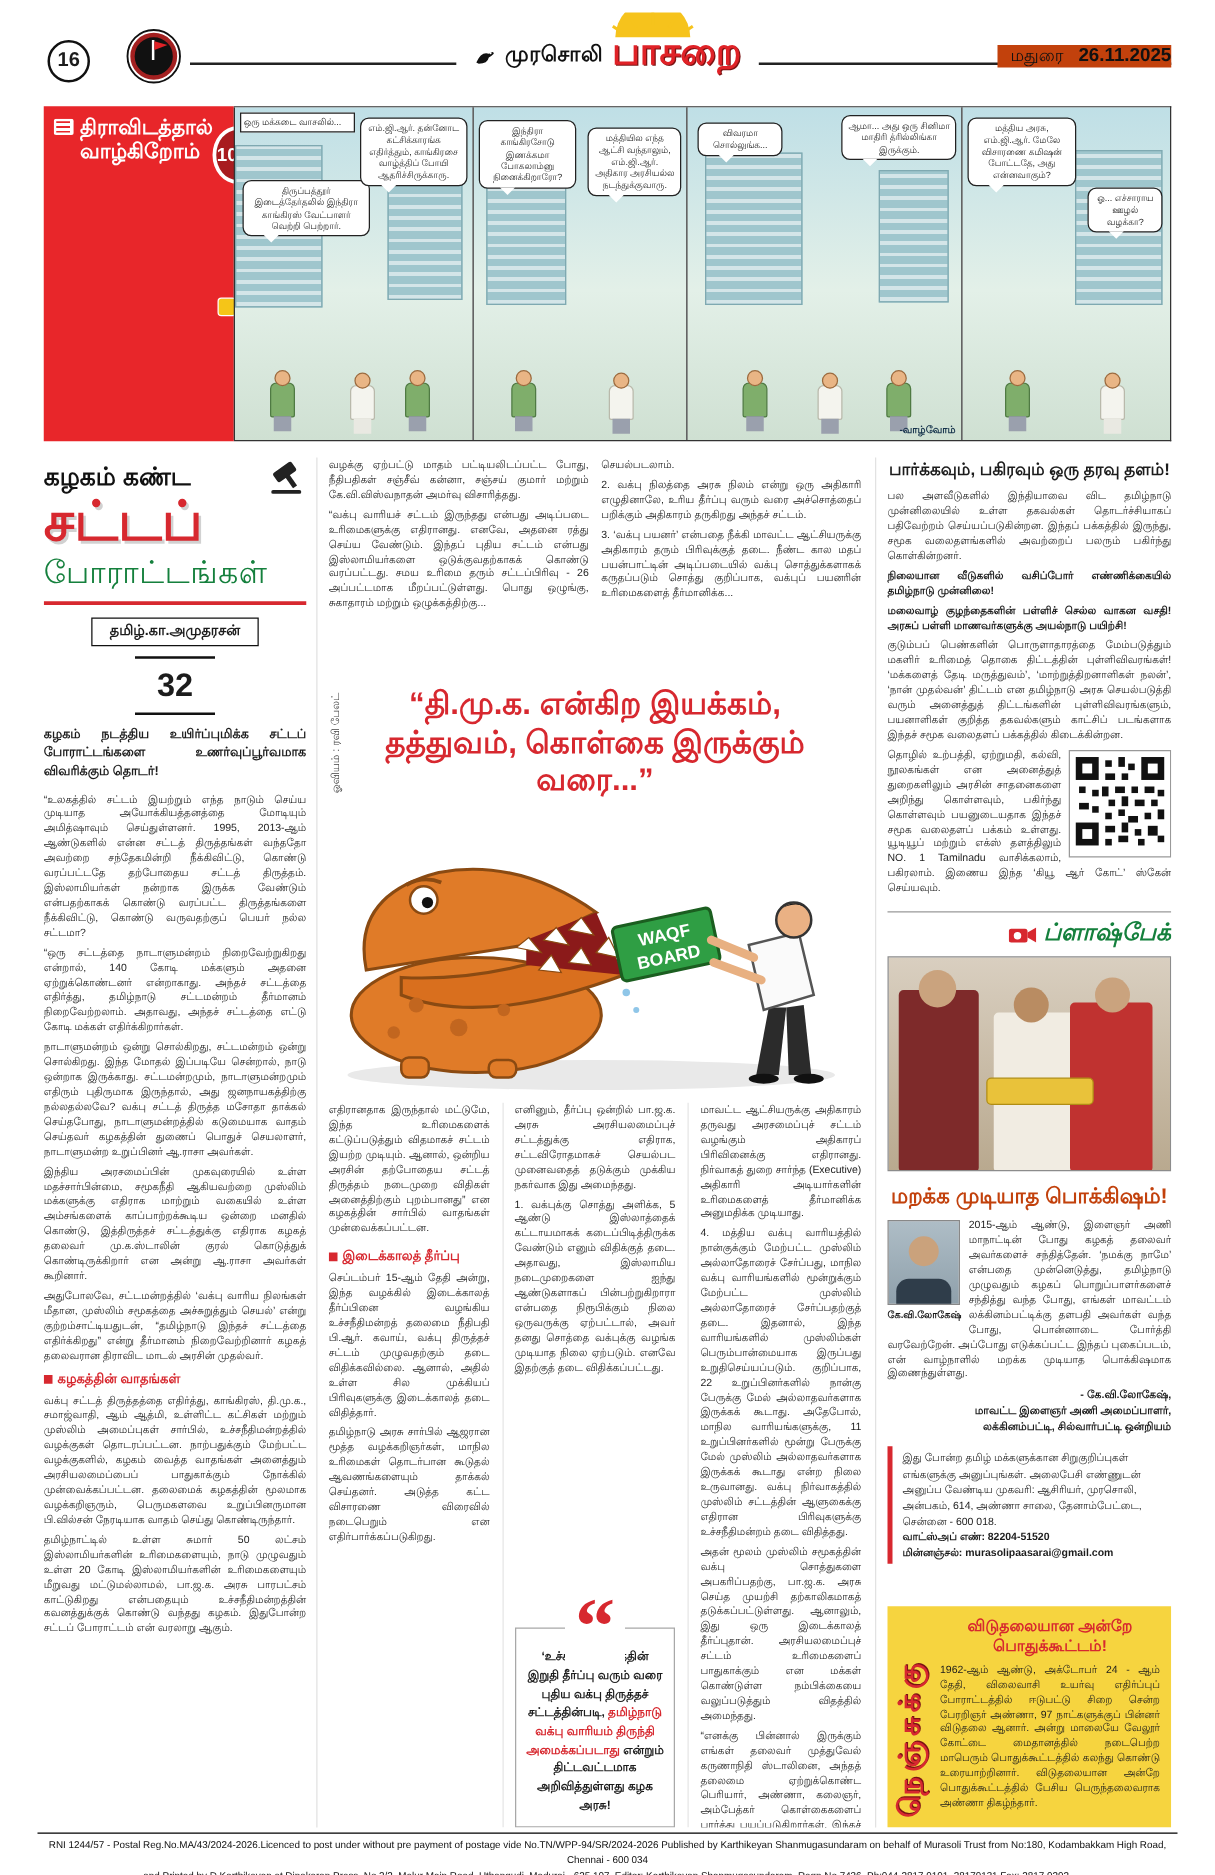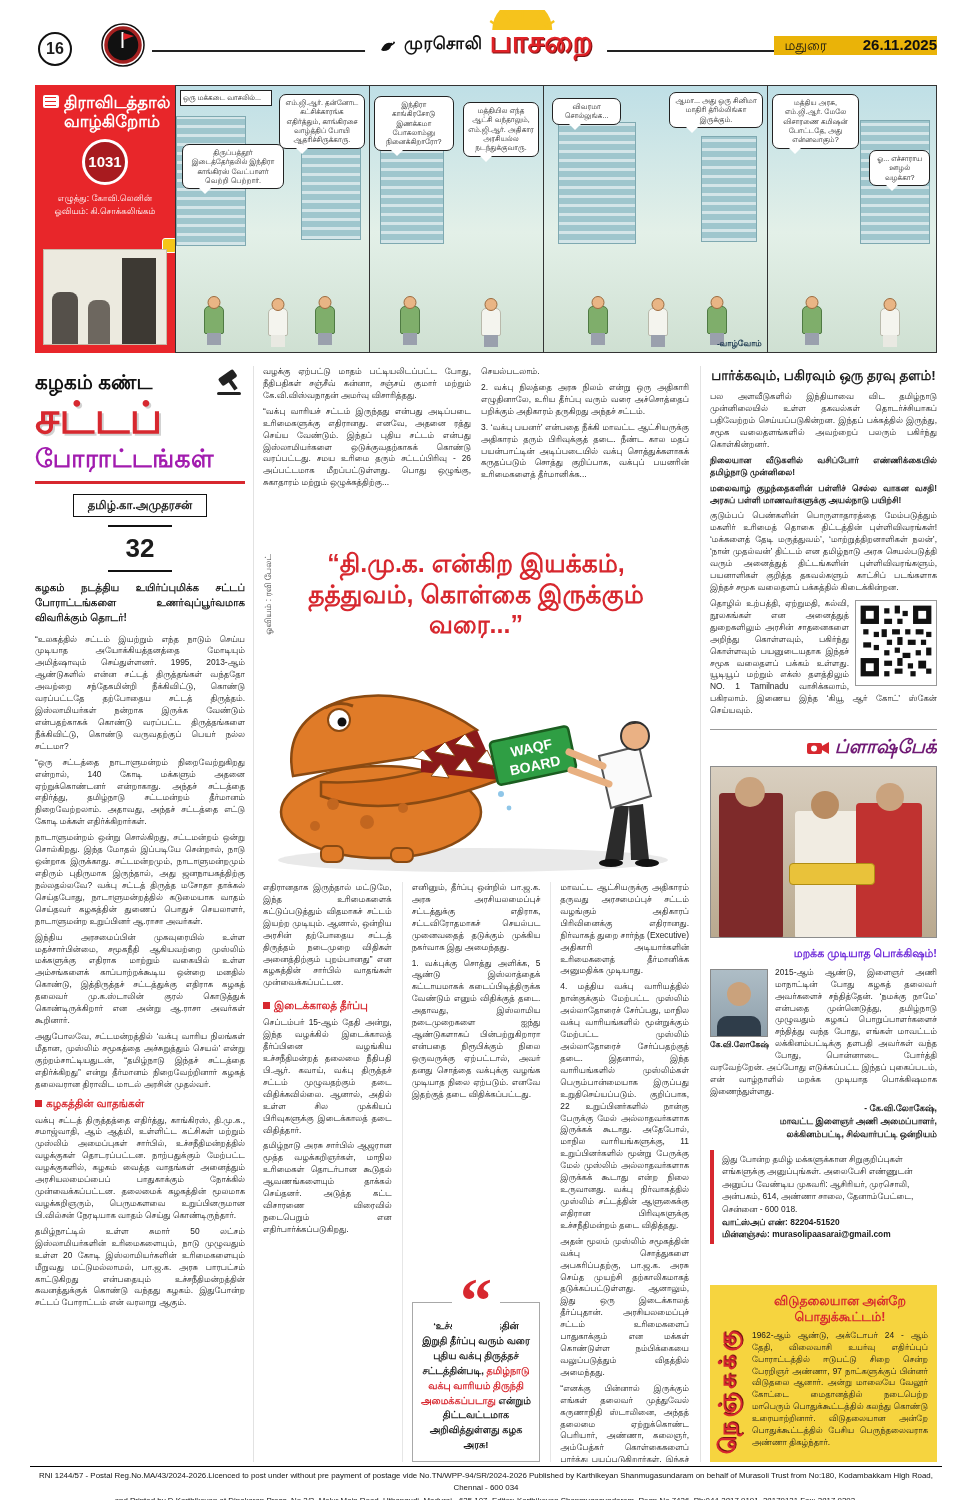--- a/index.html
+++ b/index.html
@@ -10,27 +10,27 @@
   
   .page-circle{position:absolute;left:38px;top:32px;width:34px;height:34px;border:2.5px solid #111;border-radius:50%;
     display:flex;align-items:center;justify-content:center;font-weight:800;font-size:16px;background:#fff;z-index:3}
   .party-logo{position:absolute;left:94px;top:22px;z-index:3;background:#fff;padding:0 6px}
   .head-rule{position:absolute;left:150px;right:35px;top:50px;height:2px;background:#222}
   .masthead{position:absolute;left:50%;top:14px;transform:translateX(-50%);background:#fff;padding:14px 14px 0 14px;
     display:flex;align-items:flex-end;gap:7px;z-index:2;white-space:nowrap}
   .mh-sun{position:absolute;top:-4px;left:56%;transform:translateX(-20%)}
   .mh-small{font-size:17px;font-weight:800;color:#111;letter-spacing:.5px}
   .mh-main{font-size:30px;font-weight:800;color:#e02227;line-height:.9;text-shadow:1px 1px 0 #7a1313}
-  .edition-date{position:absolute;right:35px;top:36px;background:#eab308;z-index:2;display:flex;gap:36px;align-items:baseline;padding-left:10px}
+  .edition-date{position:absolute;right:35px;top:36px;background:#c2410c;z-index:2;display:flex;gap:12px;align-items:baseline;padding-left:10px}
   .ed{font-size:13.5px;color:#111}
   .dt{font-size:15px;font-weight:800;color:#111}
 
   
   .comic-row{position:absolute;left:35px;top:85px;width:902px;height:268px;display:flex}
-  .c-title{width:140px;background:#e8262a;color:#fff;padding:8px 8px 8px;display:flex;flex-direction:column;position:relative}
+  .c-title{width:152px;background:#e8262a;color:#fff;padding:8px 8px 8px;display:flex;flex-direction:row;position:relative}
   .c-trow{display:flex;gap:5px;align-items:flex-start}
   .c-ico{width:16px;height:13px;background:#fff;border-radius:2px;flex:0 0 auto;margin-top:2px;
     background-image:repeating-linear-gradient(0deg,#e8262a 0 1px,transparent 1px 4px);background-size:70% 70%;background-position:center;background-repeat:no-repeat}
   .c-t1{font-size:16.5px;font-weight:800;line-height:1.15}
   .c-ep{width:46px;height:46px;border-radius:50%;background:#a81b1f;border:3px solid #fff;color:#fff;font-weight:800;font-size:15px;
     display:flex;align-items:center;justify-content:center;margin:8px auto 7px}
   .c-credits{font-size:8.6px;text-align:center;line-height:1.55}
   .c-art{margin-top:auto;height:96px;background:#eceadf;border:1px solid #c9b9a8;position:relative;overflow:hidden}
   .sil{position:absolute;background:#55504a}
   .c-badge{position:absolute;right:-2px;bottom:100px;width:15px;height:15px;background:#f5c518;border:1.5px solid #fff;border-radius:3px}
@@ -56,21 +56,21 @@
   .bt p{margin-bottom:4px}
   .bold{font-weight:800}
   .subhead-red{color:#d7282f;font-weight:800;font-size:10.5px;margin:5px 0 4px;display:flex;align-items:center;gap:4px}
   .subhead-red::before{content:"";width:7px;height:7px;background:#d7282f;display:inline-block;flex:0 0 auto}
 
   
   .lead{position:absolute;left:35px;top:366px;width:219px;height:1096px;overflow:hidden;border-right:1px solid #e2e2e2;padding-right:8px}
   .kicker{display:flex;justify-content:space-between;align-items:flex-end}
   .kicker-txt{font-size:20px;font-weight:800;color:#111}
   .t1{font-size:44px;font-weight:800;color:#d7282f;line-height:1.02;text-shadow:2px 2px 0 rgba(0,0,0,.18)}
-  .t2{font-size:25px;font-weight:700;color:#a21caf;border-bottom:3px solid #d7282f;padding-bottom:5px;letter-spacing:.5px}
+  .t2{font-size:25px;font-weight:400;color:#15803d;border-bottom:3px solid #d7282f;padding-bottom:5px;letter-spacing:.5px}
   .author-box{width:fit-content;margin:10px auto 0;border:1.5px solid #111;padding:2px 14px;font-weight:800;font-size:11.5px}
   .ep-num{width:64px;margin:8px auto;text-align:center;font-size:26px;font-weight:800;
     border-top:2px solid #111;border-bottom:2px solid #111;padding:3px 0}
   .standfirst{font-weight:700;font-size:10.2px;line-height:1.5;text-align:justify;margin:4px 0 8px}
 
   
   .center-top{position:absolute;left:263px;top:366px;width:426px;height:172px;display:flex;gap:10px;overflow:hidden}
   .center-top .col{flex:1}
   .pq{position:absolute;left:263px;top:540px;width:426px;height:102px;text-align:center;padding:8px 26px 0}
   .pq-text{color:#d7282f;font-weight:800;font-size:25px;line-height:1.22}
@@ -83,24 +83,24 @@
   .qbox::before{content:"\201C";position:absolute;top:-34px;left:50%;transform:translateX(-50%);font-size:64px;color:#d7282f;
     font-family:"Liberation Serif","DejaVu Serif",serif;background:#fff;padding:0 8px;line-height:1}
   .qred{color:#d7282f}
 
   
   .rail{position:absolute;left:700px;top:366px;width:237px;height:1096px;display:flex;flex-direction:column;overflow:hidden;
     border-left:1px solid #e2e2e2;padding-left:9px}
   .da-title{font-size:13.5px;font-weight:800;text-align:center;margin-bottom:6px}
   .qr-wrap{float:right;width:82px;margin:2px 0 3px 6px;border:1px solid #999;padding:2px;background:#fff}
   .rail-rule{border-top:1px solid #999;margin:8px 0 4px}
-  .flash{display:flex;justify-content:flex-end;align-items:center;gap:6px;color:#701a75;font-weight:800;font-style:italic;font-size:19px;margin:2px 0 6px}
+  .flash{display:flex;justify-content:flex-end;align-items:center;gap:6px;color:#15803d;font-weight:800;font-style:italic;font-size:19px;margin:2px 0 6px}
   .photo{width:100%;height:172px;border:1px solid #8c8c8c;position:relative;overflow:hidden;background:linear-gradient(180deg,#d9cfc0,#b9a98f)}
   .ph{position:absolute;border-radius:4px}
-  .treasure-title{color:#6d28d9;font-weight:800;font-size:11px;text-align:right;margin:8px 0 5px}
+  .treasure-title{color:#c2410c;font-weight:800;font-size:17px;text-align:center;margin:8px 0 5px}
   .portrait{float:left;width:58px;margin:2px 7px 2px 0;text-align:center}
   .portrait .pic{width:58px;height:68px;border:1px solid #888;background:linear-gradient(180deg,#aebdc6,#8fa0ab);position:relative;overflow:hidden}
   .portrait .pic::before{content:"";position:absolute;top:12px;left:50%;transform:translateX(-50%);width:24px;height:24px;border-radius:50%;background:#caa27c}
   .portrait .pic::after{content:"";position:absolute;bottom:-6px;left:50%;transform:translateX(-50%);width:44px;height:26px;border-radius:10px 10px 0 0;background:#2f3d4a}
   .portrait .cap{font-size:7.8px;font-weight:800;margin-top:2px}
   .sign{clear:both;text-align:right;font-weight:800;font-size:8.6px;line-height:1.5;margin-top:3px}
   .contact{border-left:4px solid #d7282f;padding:3px 0 3px 8px;margin:9px 0 0;font-size:8.4px;line-height:1.5}
   .release{background:#f6d43f;position:relative;padding:9px 9px 9px 42px;margin-top:auto;min-height:160px}
   .release .vert{position:absolute;left:3px;top:8px;bottom:8px;writing-mode:vertical-rl;transform:rotate(180deg);
     font-size:23px;font-weight:800;color:#d7282f;letter-spacing:4px;text-shadow:1px 1px 0 #7a1313}

